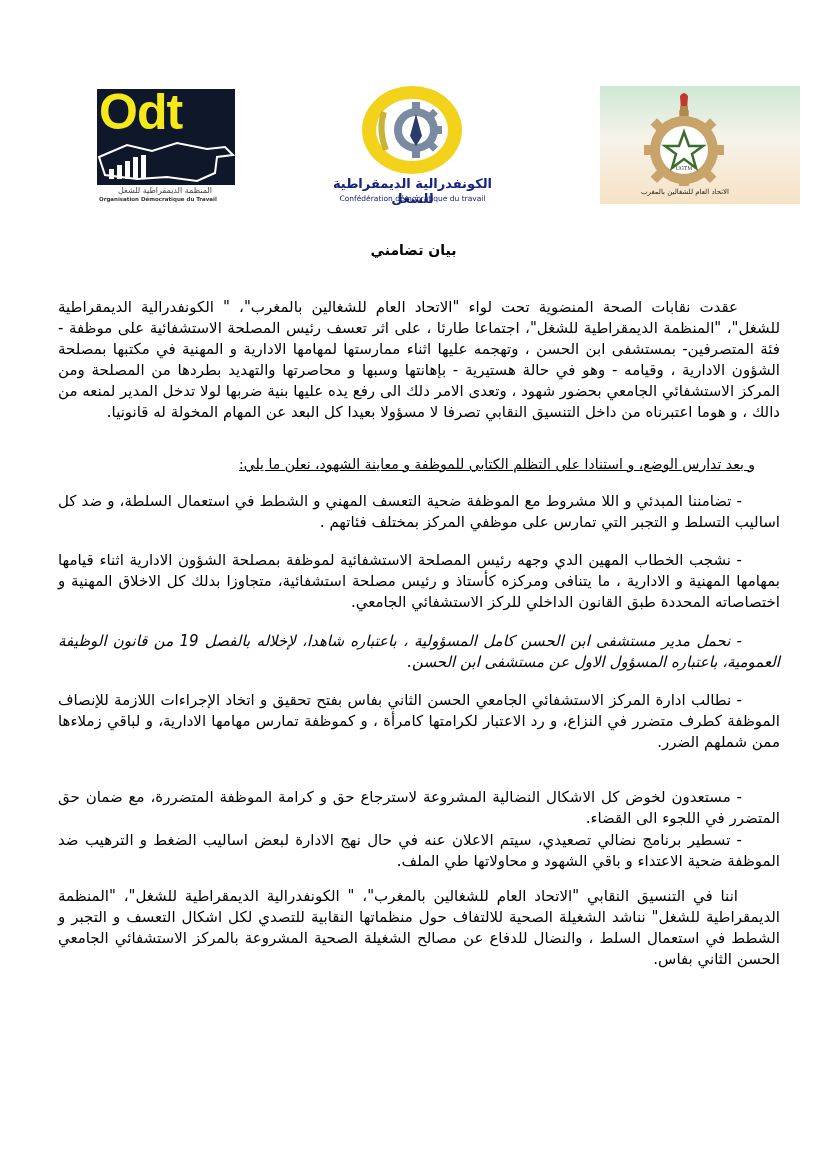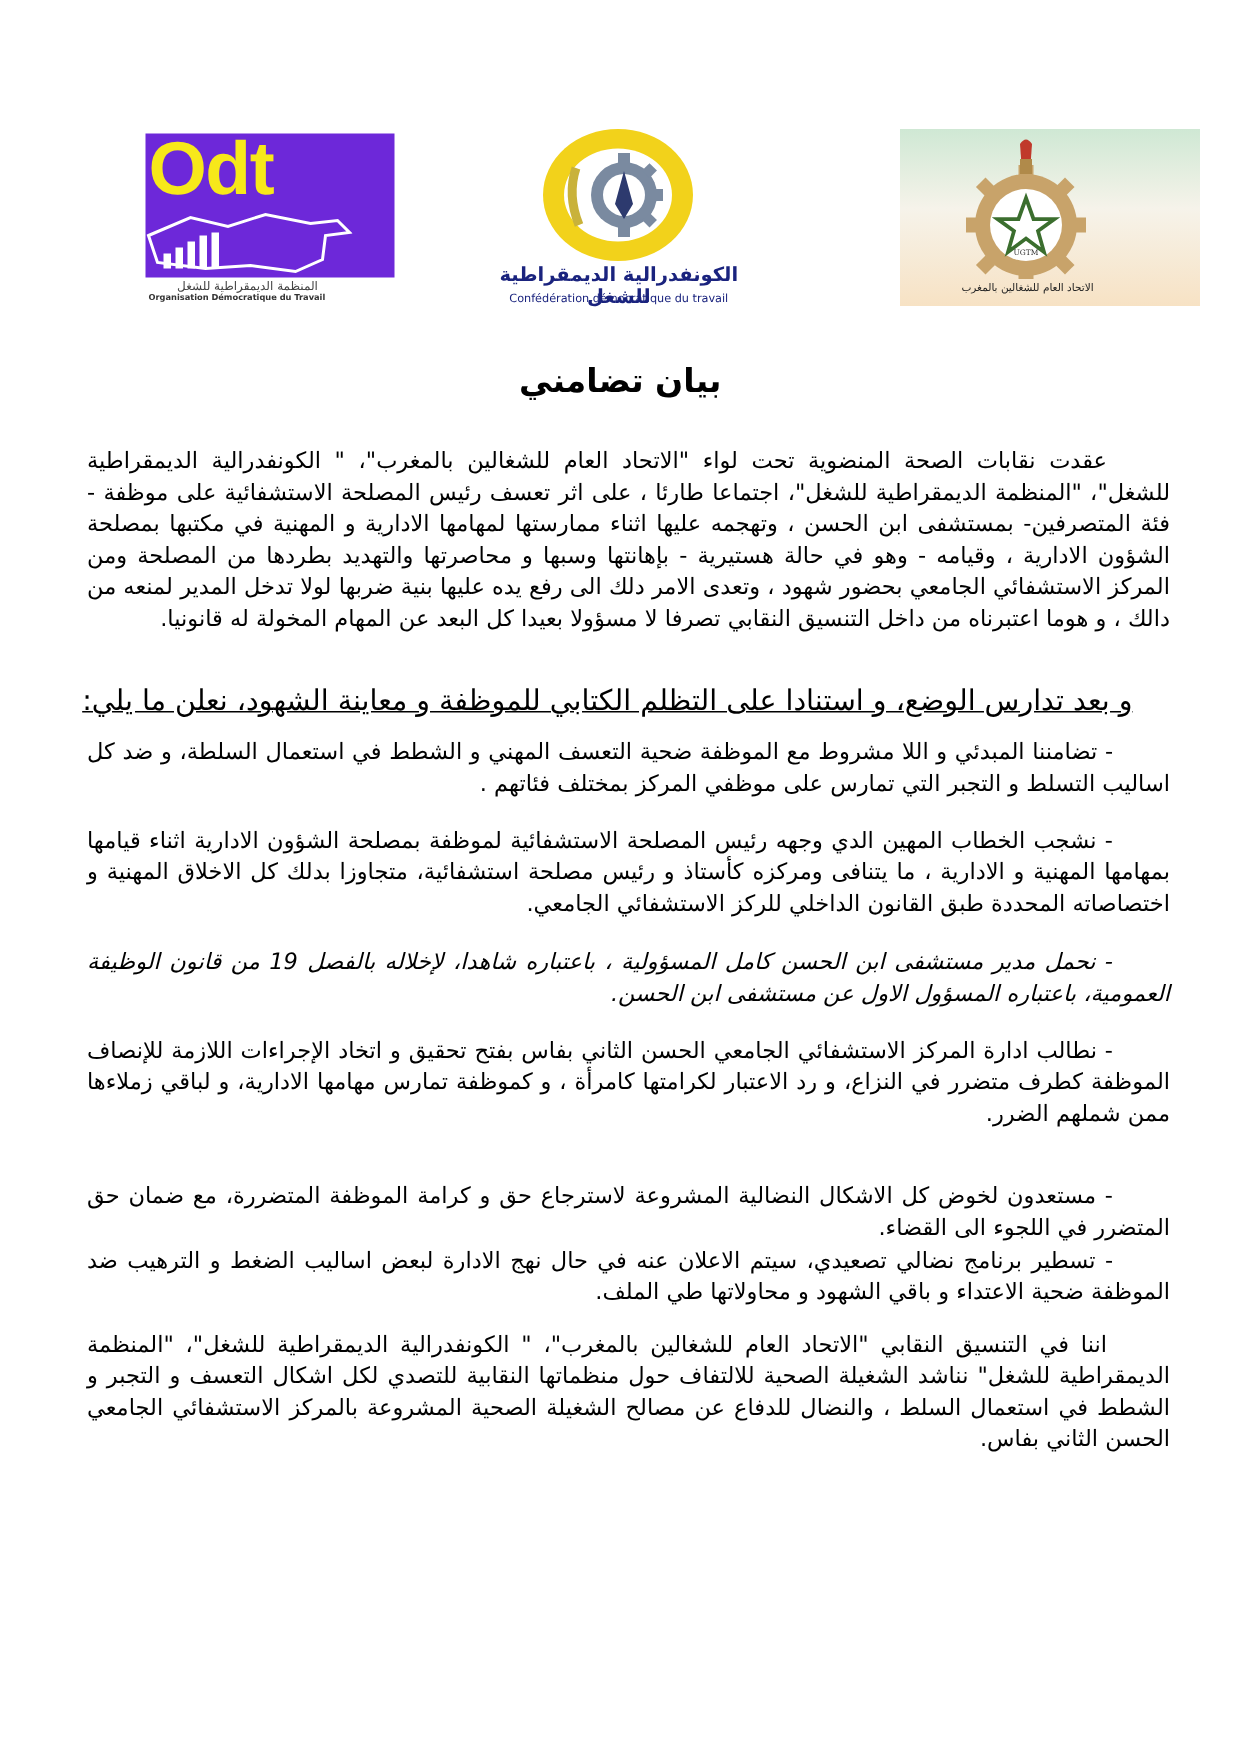--- a/index.html
+++ b/index.html
@@ -1,43 +1,43 @@
 <!DOCTYPE html>
 <html><head>
 <meta charset="utf-8">
 <style>
   html, body { margin: 0; padding: 0; background: #ffffff; }
   body { width: 827px; height: 1169px; position: relative; overflow: hidden; font-family: "DejaVu Sans", "Liberation Sans", sans-serif; color: #000; }
 
   
   .logo { position: absolute; }
   #logo-odt { left: 97px; top: 89px; width: 138px; height: 116px; }
-  #logo-odt .red { position: absolute; left: 0; top: 0; width: 166px; height: 96px; background: #6d28d9; overflow: hidden; }
+  #logo-odt .red { position: absolute; left: 0; top: 0; width: 138px; height: 96px; background: #0f172a; overflow: hidden; }
   #logo-odt .odt-text { position: absolute; left: 2px; top: -6px; font-family: "Liberation Sans", sans-serif; font-weight: bold; font-size: 50px; color: #f7e81a; letter-spacing: -1px; }
   #logo-odt svg.art { position: absolute; left: 0; top: 46px; }
   #logo-odt .ar { position: absolute; left: 2px; top: 97px; font-size: 8px; color: #444; white-space: nowrap; direction: rtl; width: 132px; text-align: center; }
   #logo-odt .fr { position: absolute; left: 2px; top: 107px; font-size: 5.5px; font-weight: bold; color: #333; white-space: nowrap; }
 
   #logo-cdt { left: 325px; top: 84px; width: 185px; height: 125px; }
   #logo-cdt svg { position: absolute; left: 35px; top: 0; }
   #logo-cdt .ar { position: absolute; left: 0; top: 92px; width: 175px; text-align: center; font-size: 13px; font-weight: bold; color: #1a237e; direction: rtl; }
   #logo-cdt .fr { position: absolute; left: 0; top: 110px; width: 175px; text-align: center; font-size: 7.5px; color: #1a237e; }
 
   #logo-ugtm { left: 600px; top: 86px; width: 200px; height: 118px; background: linear-gradient(to bottom, #cfe8d4 0%, #f6f3ea 45%, #f7e2c4 100%); }
   #logo-ugtm svg { position: absolute; left: 39px; top: 6px; }
   #logo-ugtm .ar { position: absolute; left: 0; top: 102px; width: 170px; text-align: center; font-size: 7px; color: #222; direction: rtl; }
 
   
-  #title { position: absolute; left: 0; top: 242px; width: 827px; text-align: center; font-size: 22px; font-weight: bold; direction: rtl; }
+  #title { position: absolute; left: 0; top: 242px; width: 827px; text-align: center; font-size: 14px; font-weight: bold; direction: rtl; }
 
   
   .para { position: absolute; left: 58px; width: 722px; direction: rtl; text-align: justify; font-size: 15px; line-height: 21px; }
   .para.first-indent { text-indent: 42px; }
   .para.bullet { text-indent: 38px; }
-  .heading-u { position: absolute; right: 72px; top: 456px; direction: rtl; font-size: 19px; text-decoration: underline; white-space: nowrap; }
+  .heading-u { position: absolute; right: 72px; top: 456px; direction: rtl; font-size: 14px; text-decoration: underline; white-space: nowrap; }
 </style>
 </head>
 <body>
 
 <div class="logo" id="logo-odt">
   <div class="red">
     <div class="odt-text">Odt</div>
     <svg class="art" width="138" height="50" viewBox="0 0 138 50">
       <path d="M2 22 L30 10 L55 16 L80 8 L110 14 L128 12 L136 20 L120 22 L118 38 L100 46 L70 42 L40 44 L8 40 Z" fill="none" stroke="#fff" stroke-width="2"></path>
       <rect x="12" y="34" width="5" height="10" fill="#fff"></rect>

